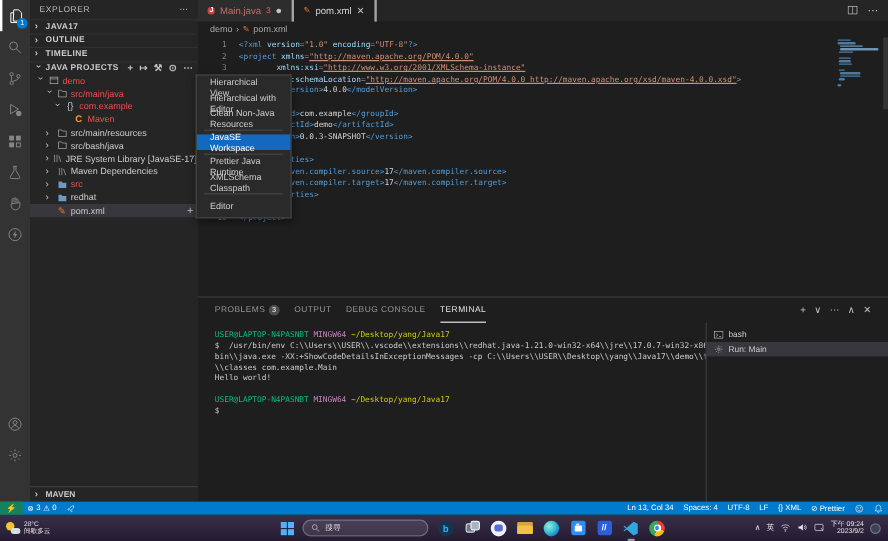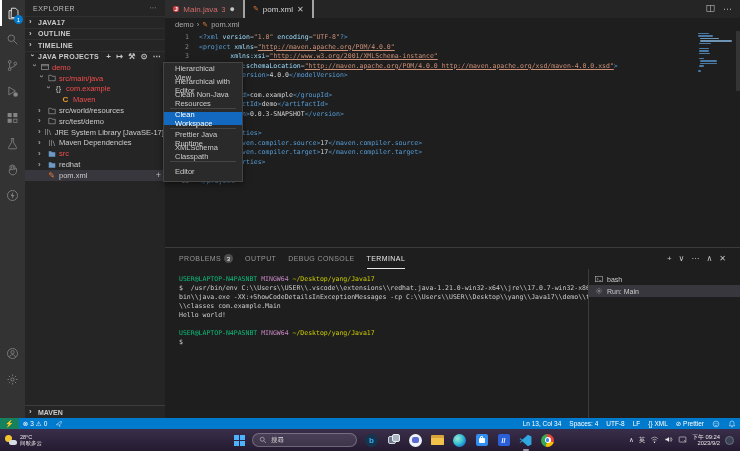--- a/index.html
+++ b/index.html
@@ -275,30 +275,30 @@
             </span>
             <span class="lbl">Maven</span>
           </div>
           <div class="tree-row" style="padding-left: 13px;">
             <span class="chev">›</span>
             <span class="icon" style="font-size: 8px;">
               <svg width="1em" height="1em" viewBox="0 0 16 16">
                 <path d="M1.5 2.5h5l1.5 2h6.5v9h-13z" fill="none" stroke="currentColor"></path>
               </svg>
             </span>
-            <span class="lbl">src/world/resources</span>
+            <span class="lbl">src/main/resources</span>
           </div>
           <div class="tree-row" style="padding-left: 13px;">
             <span class="chev">›</span>
             <span class="icon" style="font-size: 8px;">
               <svg width="1em" height="1em" viewBox="0 0 16 16">
                 <path d="M1.5 2.5h5l1.5 2h6.5v9h-13z" fill="none" stroke="currentColor"></path>
               </svg>
             </span>
-            <span class="lbl">src/test/demo</span>
+            <span class="lbl">src/bash/java</span>
           </div>
           <div class="tree-row" style="padding-left: 13px;">
             <span class="chev">›</span>
             <span class="icon" style="font-size: 8px;">
               <svg width="1em" height="1em" viewBox="0 0 16 16">
                 <path d="M3 2v12M7 2v12M10 3.5l3.5 10.5" fill="none" stroke="currentColor"></path>
               </svg>
             </span>
             <span class="lbl">JRE System Library [JavaSE-17]</span>
           </div>
@@ -446,21 +446,21 @@
             </div>
           </div>
       </div>
     </div>
 
     <div class="menu" id="ctxmenu">
         <div class="menu-item">Hierarchical View</div>
         <div class="menu-item">Hierarchical with Editor</div>
         <div class="menu-item">Clean Non-Java Resources</div>
         <div class="menu-sep"></div>
-        <div class="menu-item hl">Clean Workspace</div>
+        <div class="menu-item hl">JavaSE Workspace</div>
         <div class="menu-sep"></div>
         <div class="menu-item">Prettier Java Runtime</div>
         <div class="menu-item">XMLSchema Classpath</div>
         <div class="menu-sep"></div>
         <div class="menu-item">Editor</div>
       </div>
   </div>
 
   <div class="statusbar" id="statusbar">
       <div class="sb-seg sb-remote">

